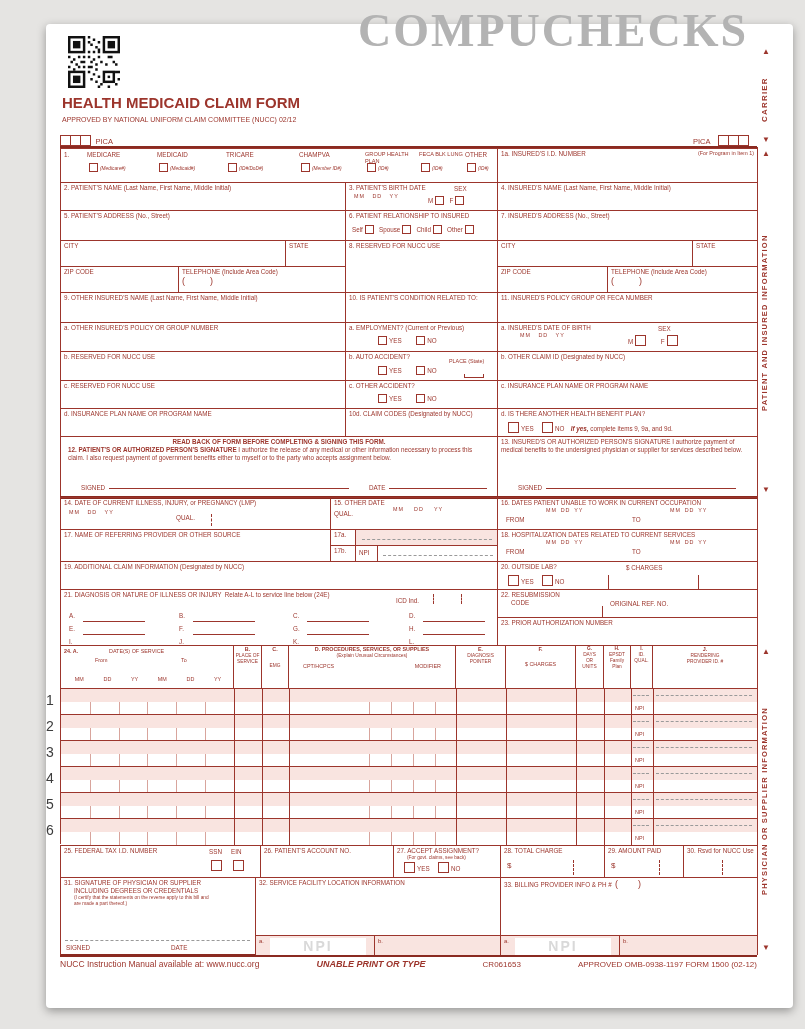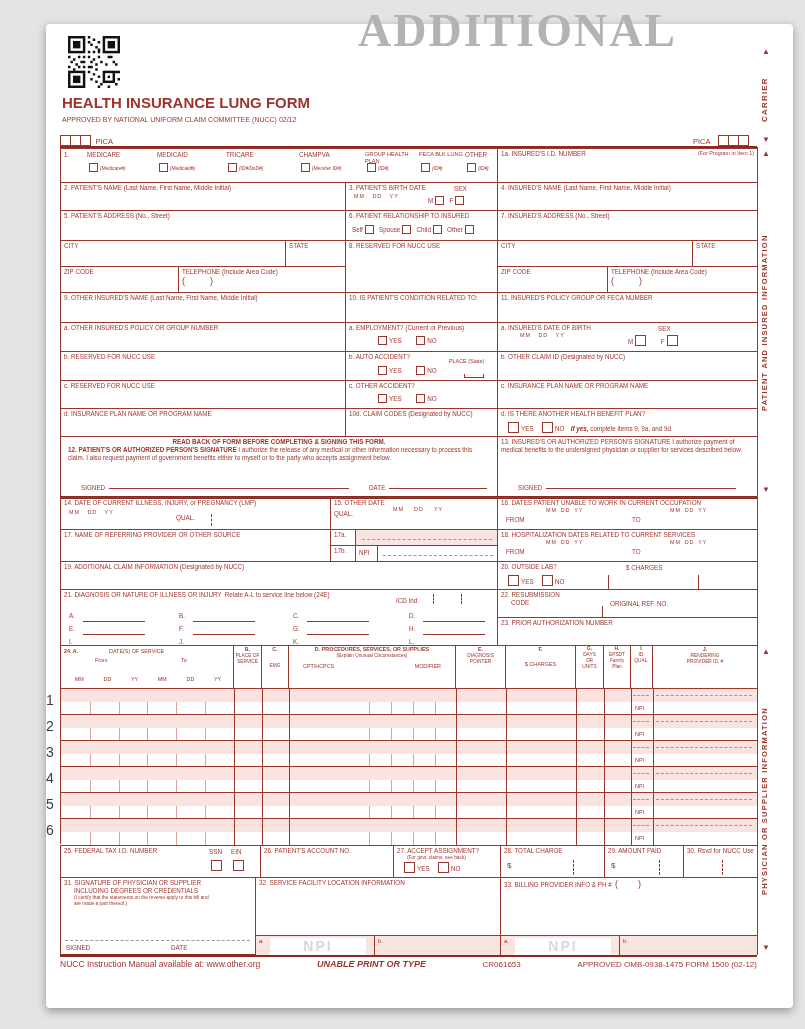--- a/index.html
+++ b/index.html
@@ -26,42 +26,42 @@
   .arrow{position:absolute;color:var(--red);font-size:8px;line-height:1}
   .watermark{position:absolute;left:358px;top:4px;font-family:"Liberation Serif",serif;font-weight:bold;font-size:46px;letter-spacing:2px;color:var(--gray);z-index:5}
   .rownum{position:absolute;color:#3c3c3c;font-size:14px}
   .npiwm{color:#d9d9d9;font-weight:bold;font-size:14px;letter-spacing:2px}
   .spread{display:flex;justify-content:space-between}
 </style>
 </head>
 <body>
 
 <div class="sheet"></div>
-<div class="watermark">ADDITIONAL</div>
+<div class="watermark">COMPUCHECKS</div>
 
 <svg class="abs" style="left:68px;top:36px" width="52" height="52" viewBox="0 0 21 21">
   <rect x="0" y="0" width="21" height="21" fill="#fff"></rect>
   <g fill="#111">
     <rect x="0" y="0" width="7" height="7"></rect>
       <rect x="14" y="0" width="7" height="7"></rect>
       <rect x="0" y="14" width="7" height="7"></rect>
     <rect x="1" y="1" width="5" height="5" fill="#fff"></rect>
       <rect x="15" y="1" width="5" height="5" fill="#fff"></rect>
       <rect x="1" y="15" width="5" height="5" fill="#fff"></rect>
     <rect x="2" y="2" width="3" height="3"></rect>
       <rect x="16" y="2" width="3" height="3"></rect>
       <rect x="2" y="16" width="3" height="3"></rect>
     <path d="M8 0h1v1H8z M10 1h1v1h-1z M12 2h1v1h-1z M9 3h1v1H9z M11 4h1v1h-1z M8 2h1v1H8z M12 5h1v1h-1z M8 6h1v1H8z M10 6h1v1h-1z M12 6h1v1h-1z M6 8h1v1H6z M6 10h1v1H6z M6 12h1v1H6z M0 8h1v1H0z M2 9h1v1H2z M4 8h1v1H4z M1 10h1v1H1z M3 11h1v1H3z M5 10h1v1H5z M0 12h1v1H0z M2 13h1v1H2z M4 12h1v1H4z M8 8h1v1H8z M10 9h1v1h-1z M12 8h1v1h-1z M16 8h2v1h-2z M18 10h1v1h-1z M9 10h1v1H9z M11 11h1v1h-1z M13 10h1v1h-1z M15 11h1v1h-1z M19 11h1v1h-1z M8 12h2v1H8z M11 13h1v1h-1z M8 14h1v1H8z M10 15h1v1h-1z M12 16h1v1h-1z M19 14h2v1h-2z M9 17h1v1H9z M11 18h1v1h-1z M13 19h1v1h-1z M16 18h2v1h-2z M19 19h1v1h-1z M12 20h1v1h-1z M16 20h1v1h-1z M20 17h1v1h-1z"></path>
     <rect x="14" y="14" width="5" height="5"></rect>
       <rect x="15" y="15" width="3" height="3" fill="#fff"></rect>
       <rect x="16" y="16" width="1" height="1"></rect>
   </g>
 </svg>
 
-<div class="abs red b" style="left:62px;top:94px;font-size:15px">HEALTH INSURANCE LUNG FORM</div>
+<div class="abs red b" style="left:62px;top:94px;font-size:15px">HEALTH MEDICAID CLAIM FORM</div>
 <div class="abs red" style="left:62px;top:116px;font-size:7px">APPROVED BY NATIONAL UNIFORM CLAIM COMMITTEE (NUCC) 02/12</div>
 
 <div class="abs" style="left:60px;top:130px">
   <span class="cb cbs" style="margin:0"></span><span class="cb cbs" style="margin:0 0 0 -1px"></span><span class="cb cbs" style="margin:0 0 0 -1px"></span>
   <span class="red" style="font-size:7.5px">PICA</span>
 </div>
 <div class="abs" style="left:693px;top:130px">
   <span class="red" style="font-size:7.5px">PICA</span>
   <span class="cb cbs" style="margin:0 0 0 3px"></span><span class="cb cbs" style="margin:0 0 0 -1px"></span><span class="cb cbs" style="margin:0 0 0 -1px"></span>
 </div>
@@ -508,24 +508,24 @@
   <div style="padding:1px 3px"><span>33. BILLING PROVIDER INFO &amp; PH #</span> <span style="font-size:9px;white-space:pre">(        )</span></div>
   <div class="abs pinkbg" style="left:0;top:57px;width:257px;height:21px;border-top:1px solid var(--red)">
     <span class="abs" style="left:3px;top:2px;font-size:6px">a.</span>
     <div class="abs" style="left:14px;top:2px;width:96px;height:17px;background:#fff;text-align:center"><span class="npiwm">NPI</span></div>
     <div class="vr" style="left:118px;top:0;height:21px"></div>
     <span class="abs" style="left:122px;top:2px;font-size:6px">b.</span>
   </div>
 </div>
 
 <div class="abs red" style="left:60px;top:959px;width:697px;display:flex;justify-content:space-between;align-items:baseline">
-  <span style="font-size:8.5px">NUCC Instruction Manual available at: www.other.org</span>
+  <span style="font-size:8.5px">NUCC Instruction Manual available at: www.nucc.org</span>
   <span class="b it" style="font-size:9px">UNABLE PRINT OR TYPE</span>
   <span style="font-size:8px">CR061653</span>
-  <span style="font-size:8px">APPROVED OMB-0938-1475 FORM 1500 (02-12)</span>
+  <span style="font-size:8px">APPROVED OMB-0938-1197 FORM 1500 (02-12)</span>
 </div>
 
 <span class="arrow" style="left:762px;top:48px">▲</span>
 <div class="vlab" style="left:760px;top:58px;height:84px;font-size:8px">CARRIER</div>
 <span class="arrow" style="left:762px;top:136px">▼</span>
 <span class="arrow" style="left:762px;top:150px">▲</span>
 <div class="vlab" style="left:760px;top:160px;height:326px;font-size:7.5px">PATIENT AND INSURED INFORMATION</div>
 <span class="arrow" style="left:762px;top:486px">▼</span>
 <span class="arrow" style="left:762px;top:648px">▲</span>
 <div class="vlab" style="left:760px;top:658px;height:286px;font-size:7.5px">PHYSICIAN OR SUPPLIER INFORMATION</div>

